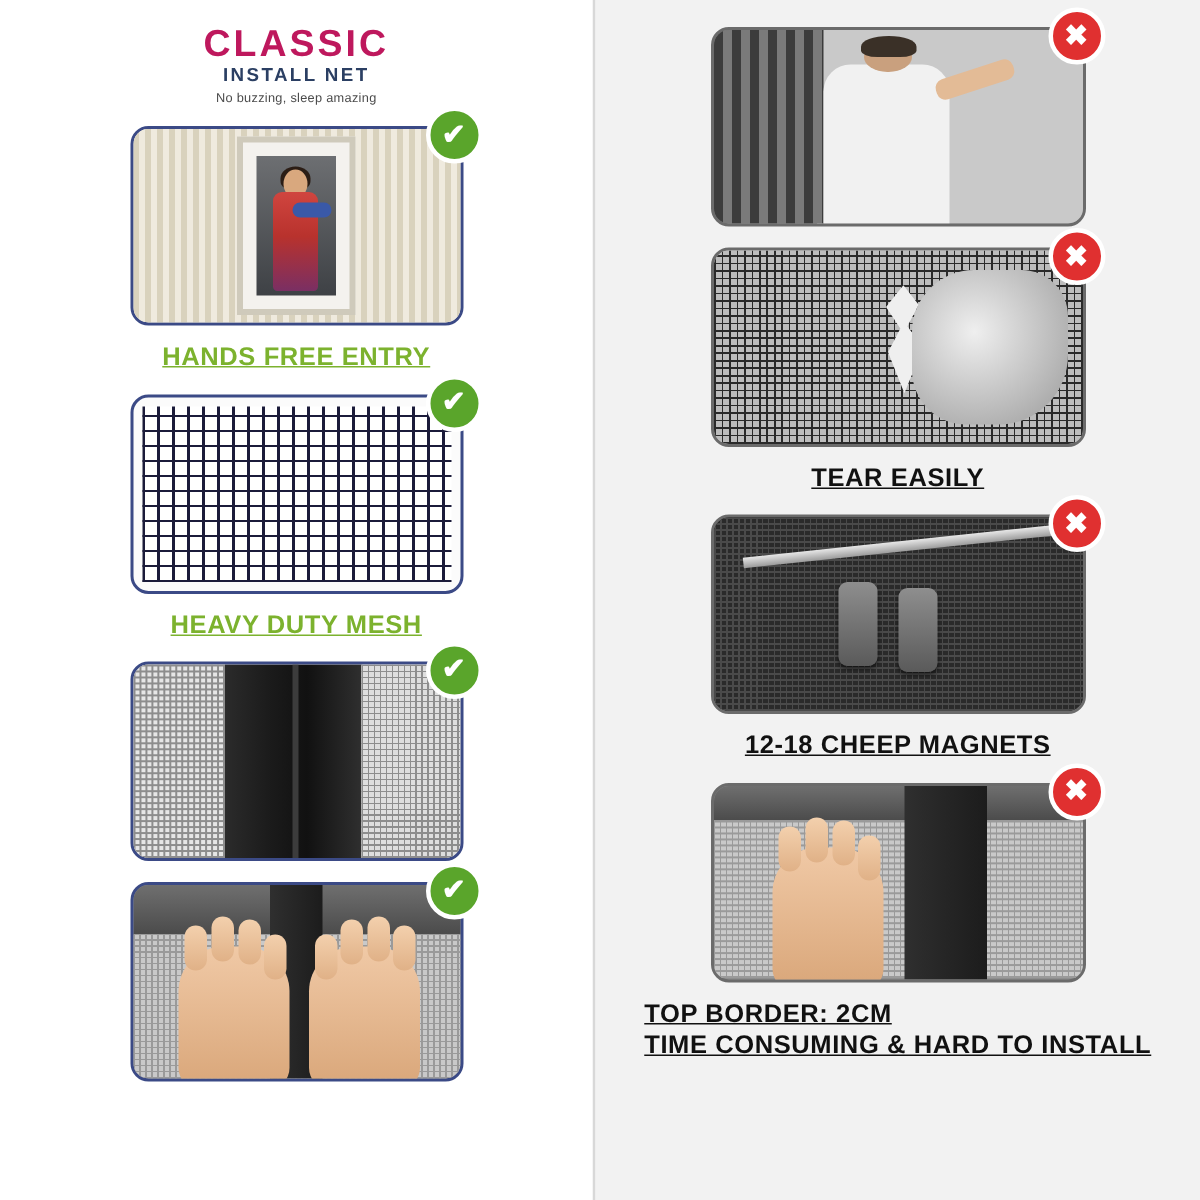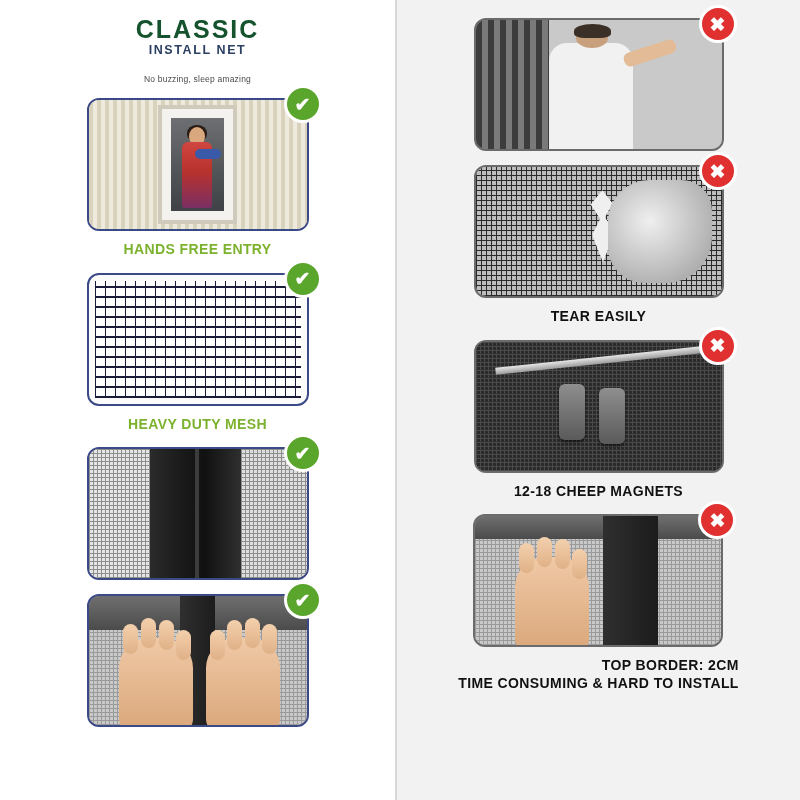--- a/index.html
+++ b/index.html
@@ -48,34 +48,34 @@
   
   .brand {
     margin-top: 16px;
     text-align: center;
     z-index: 3;
   }
   .brand-name {
     font-size: 25px;
     font-weight: 700;
     letter-spacing: 2px;
-    color: #14532d;
+    color: #be185d;
     line-height: 1.05;
   }
   .brand-sub {
     font-size: 12.5px;
     font-weight: 700;
     letter-spacing: 1.6px;
     color: #2b3f63;
     margin-top: 1px;
   }
   .brand-tag {
     font-size: 8.5px;
     color: #4a4a4a;
-    margin-top: 17px;
+    margin-top: 3px;
     letter-spacing: .2px;
   }
 
   .right-title {
     margin-top: 40px;
     font-size: 25px;
     font-weight: 700;
     letter-spacing: 1px;
     color: #111;
     z-index: 3;
@@ -120,25 +120,26 @@
     font-size: 19px;
     font-weight: 700;
     line-height: 1;
     z-index: 5;
   }
   .badge-check { background: #5aa52b; }
   .badge-cross { background: #e03030; }
 
   .caption {
     margin-top: 10px;
-    font-size: 14px;
+    font-size: 17px;
     font-weight: 700;
     letter-spacing: .4px;
-    text-align: right;
+    text-align: left;
     line-height: 1.25;
+    text-decoration: underline;
   }
   .caption-left { color: #7cb22e; }
   .caption-right { color: #111; }
 
   
   .art { position: absolute; inset: 0; }
 
   
   .door-bg { background: #e8e2d2; }
   .door-strips {

